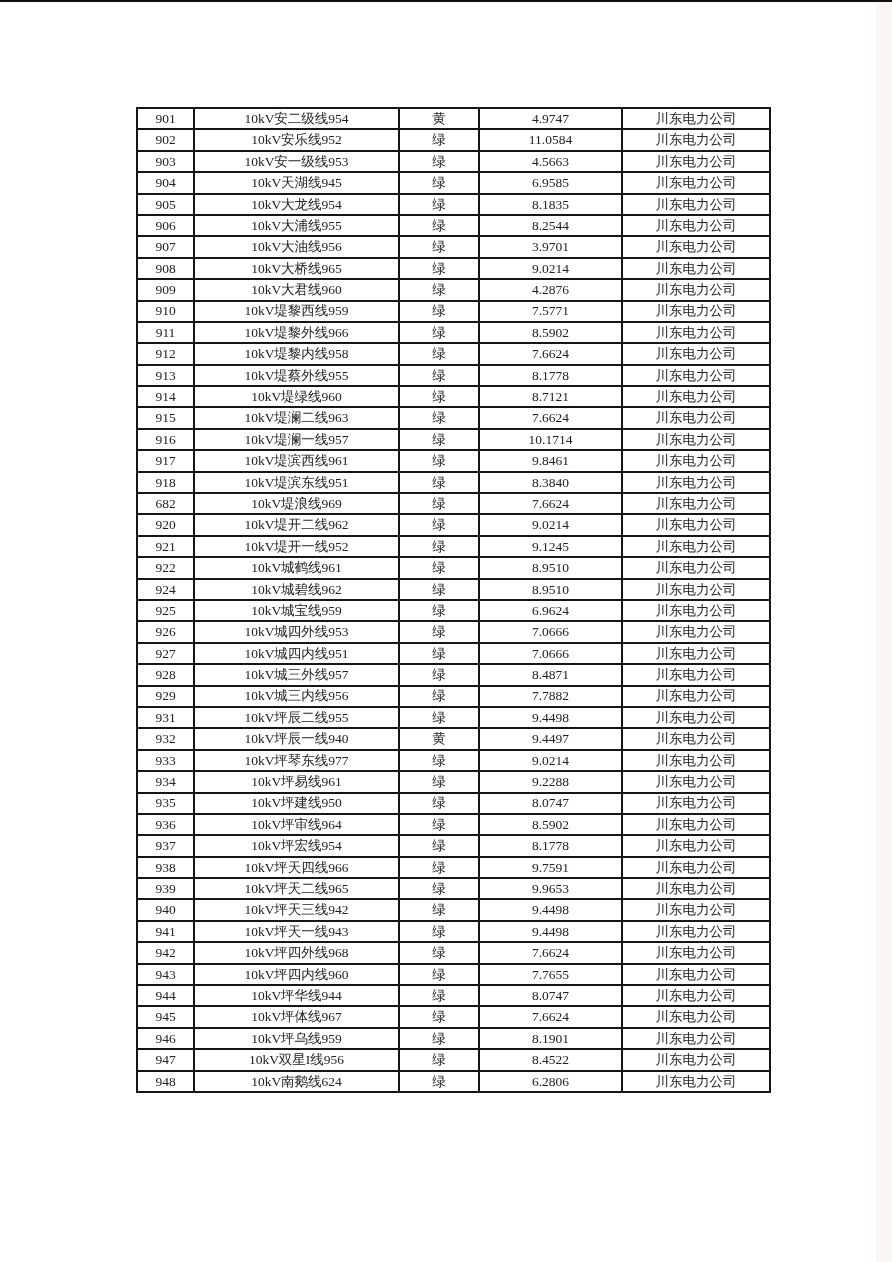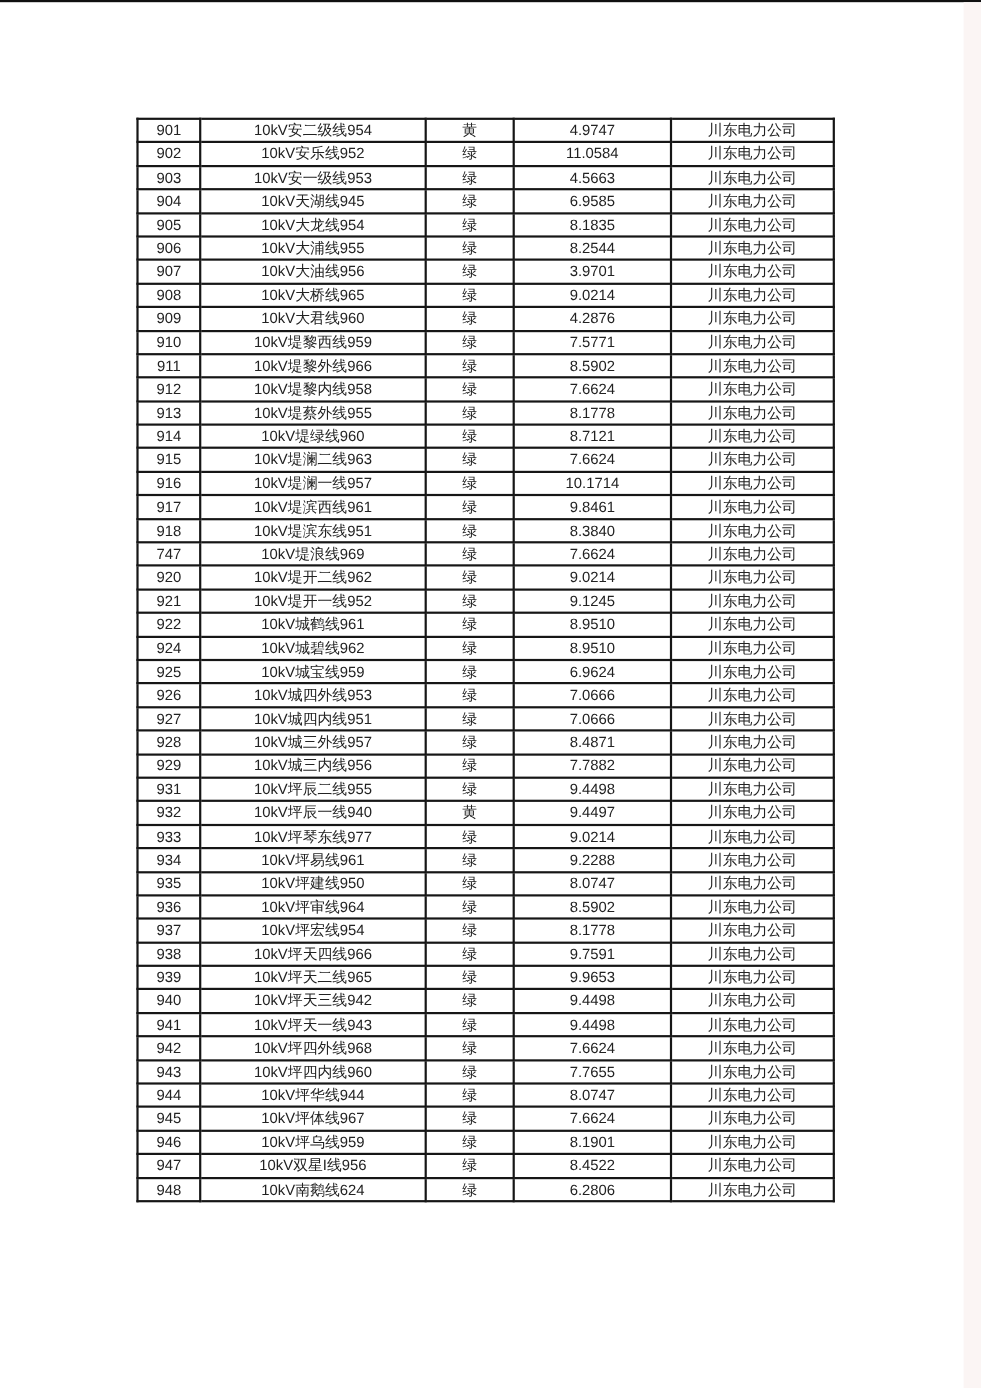--- a/index.html
+++ b/index.html
@@ -26,25 +26,26 @@
   .right-margin-strip {
     position: absolute;
     top: 2px;
     left: 876px;
     width: 16px;
     height: 1260px;
     background: #fbf5f4;
   }
   table.data-table {
     position: absolute;
-    left: 124px;
+    left: 136px;
     top: 107px;
     width: 633px;
     border-collapse: collapse;
     table-layout: fixed;
+    font-family: Liberation Serif, serif;
   }
   table.data-table td {
     border: 2px solid #161616;
     padding: 0;
     height: 19.4px;
     text-align: center;
     vertical-align: middle;
     font-size: 13.5px;
     line-height: 1;
     color: #222222;
@@ -193,21 +194,21 @@
           <td>川东电力公司</td>
         </tr>
         <tr>
           <td>918</td>
           <td>10kV堤滨东线951</td>
           <td>绿</td>
           <td>8.3840</td>
           <td>川东电力公司</td>
         </tr>
         <tr>
-          <td>747</td>
+          <td>682</td>
           <td>10kV堤浪线969</td>
           <td>绿</td>
           <td>7.6624</td>
           <td>川东电力公司</td>
         </tr>
         <tr>
           <td>920</td>
           <td>10kV堤开二线962</td>
           <td>绿</td>
           <td>9.0214</td>

